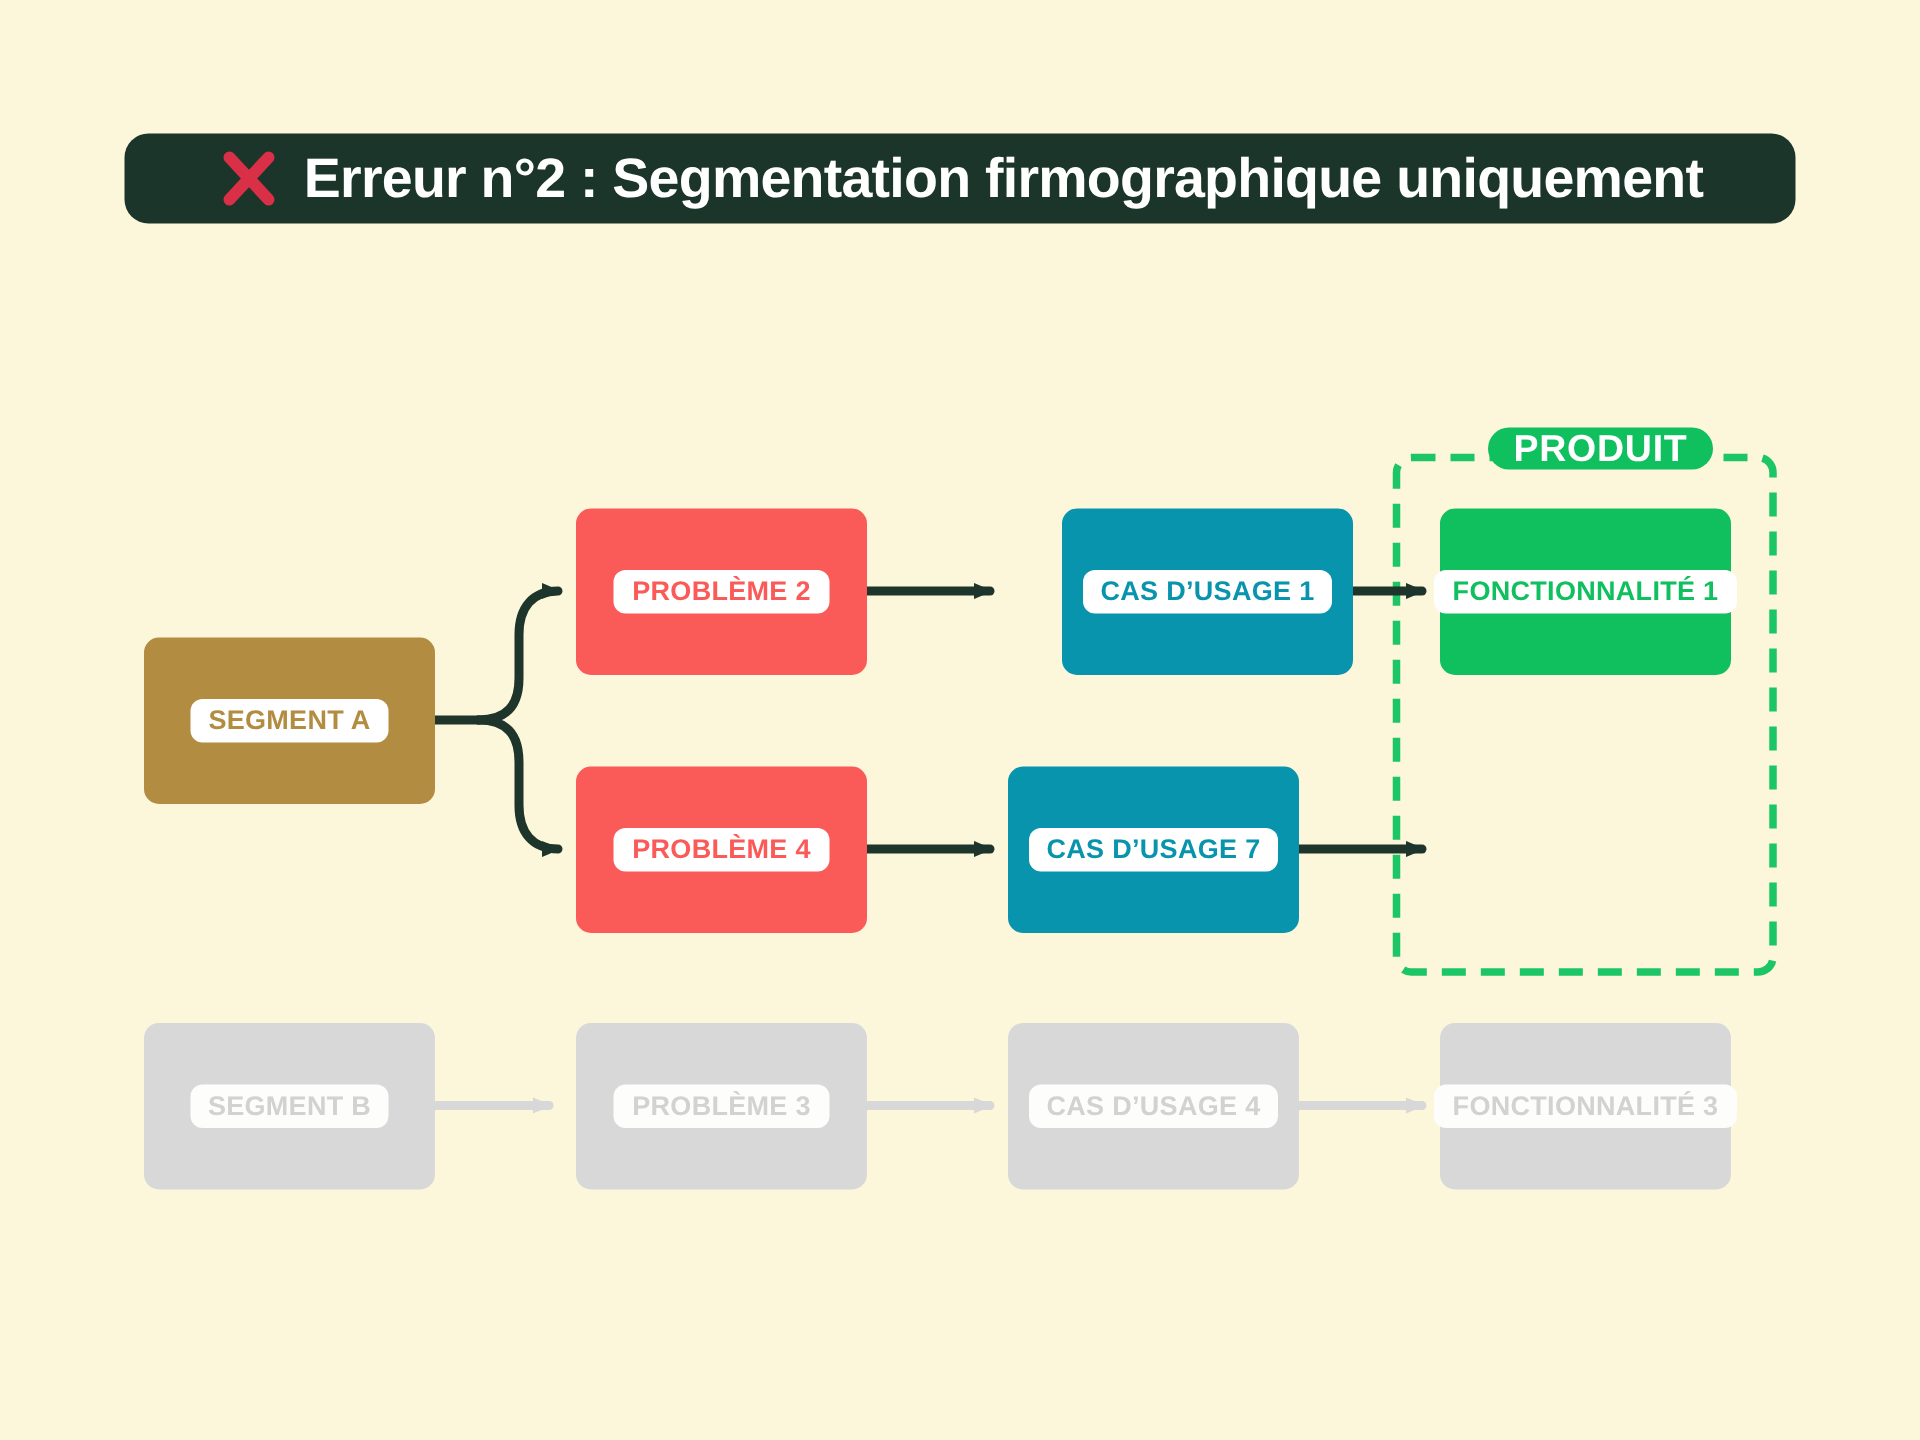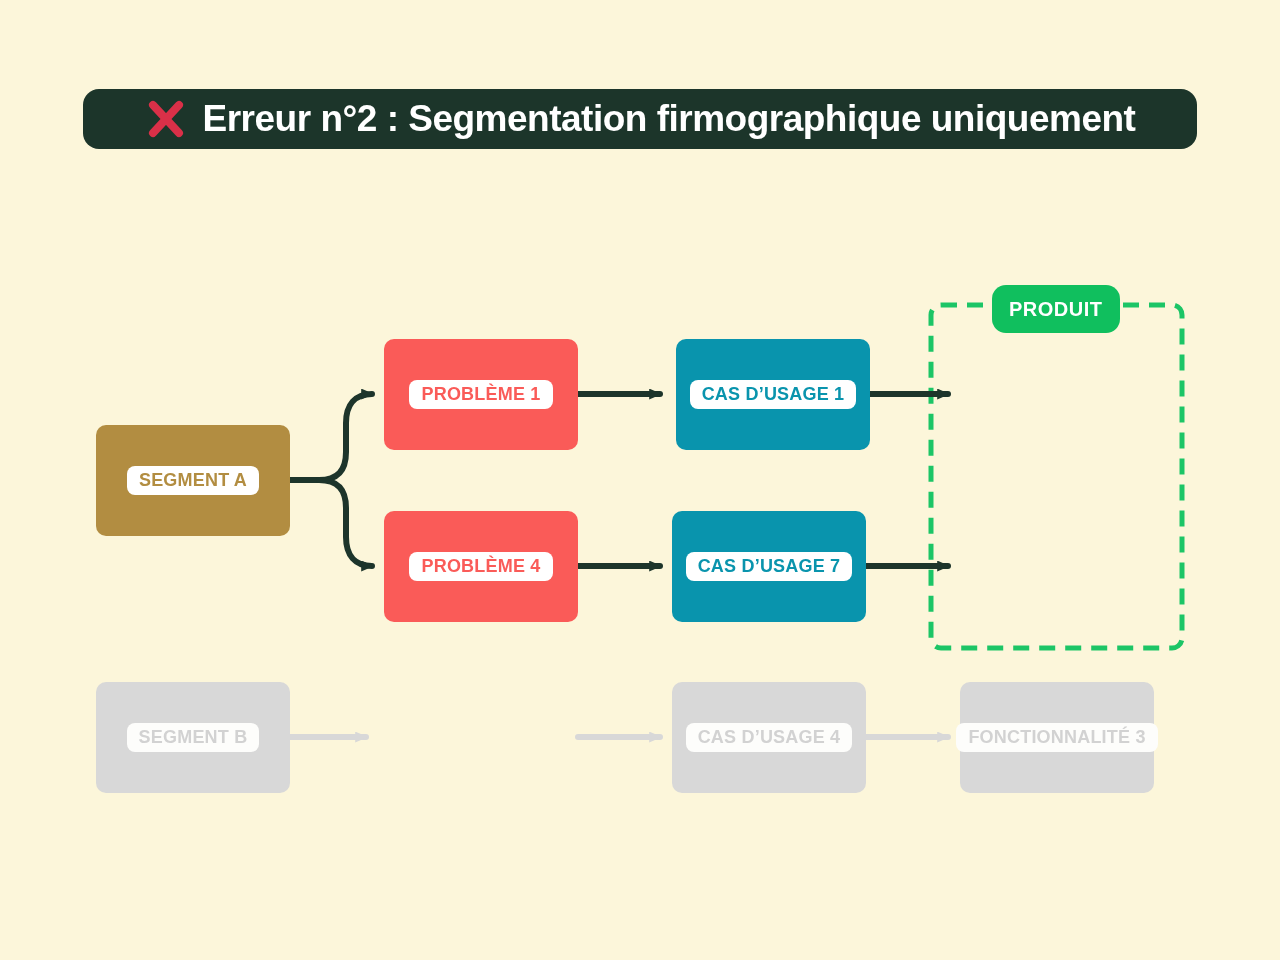--- a/index.html
+++ b/index.html
@@ -37,30 +37,30 @@
     background:#FFFFFF;border-radius:8px;padding:4px 12px;
     font-size:18px;font-weight:bold;white-space:nowrap;letter-spacing:0.2px;
   }
   .c-gold{background:var(--gold,#B28D41);} .c-gold .pill{color:var(--gold,#B28D41);}
   .c-red{background:var(--red,#FA5B58);}   .c-red .pill{color:var(--red,#FA5B58);}
   .c-teal{background:var(--teal,#0994AD);} .c-teal .pill{color:var(--teal,#0994AD);}
   .c-green{background:var(--green,#10BF5E);} .c-green .pill{color:var(--green,#10BF5E);}
   .c-gray{background:var(--gray,#D8D8D8);} .c-gray .pill{color:var(--gray-text,#D2D2D2);background:#FDFDFB;text-align:right;}
   .n-sega{left:96px;top:425px;justify-content:center;}
   .n-p1{left:384px;top:339px;}  .n-p2{left:384px;top:511px;}
-  .n-u1{left:676px;top:339px;text-align:right;}  .n-u2{left:672px;top:511px;}
+  .n-u1{left:708px;top:339px;text-align:right;}  .n-u2{left:672px;top:511px;}
   .n-f1{left:960px;top:339px;}  .n-f2{left:960px;top:511px;}
   .n-segb{left:96px;top:682px;} .n-p3{left:384px;top:682px;}
   .n-u3{left:672px;top:682px;}  .n-f3{left:960px;top:682px;}
   
   .produit-tag{
-    position:absolute;left:992px;top:285px;height:48px;box-sizing:border-box;
+    position:absolute;left:992px;top:285px;height:28px;box-sizing:border-box;
     background:var(--green,#10BF5E);color:#FFFFFF;border-radius:14px;
     display:flex;align-items:center;justify-content:center;
-    padding:0 17px;font-size:20px;font-weight:bold;letter-spacing:0.5px;
+    padding:0 17px;font-size:25px;font-weight:bold;letter-spacing:0.5px;
   }
 </style>
 </head>
 <body>
 
 <div class="canvas">
 
   <div class="title-bar">
     <svg class="cross" viewBox="0 0 42 42" aria-hidden="true">
       <line x1="8" y1="7" x2="34" y2="35"></line>
@@ -95,33 +95,39 @@
     <path class="link-gray" marker-end="url(#mGray)" d="M578,737 H660"></path>
     <path class="link-gray" marker-end="url(#mGray)" d="M866,737 H948"></path>
   </svg>
 
   <div class="produit-tag">PRODUIT</div>
 
   <div class="node c-gold n-sega">
     <span class="pill">SEGMENT A</span>
   </div>
   <div class="node c-red n-p1">
-    <span class="pill">PROBLÈME 1</span>
+    <span class="pill">PROBLÈME 2</span>
   </div>
   <div class="node c-red n-p2">
     <span class="pill">PROBLÈME 4</span>
   </div>
   <div class="node c-teal n-u1">
     <span class="pill">CAS D’USAGE 1</span>
   </div>
   <div class="node c-teal n-u2">
     <span class="pill">CAS D’USAGE 7</span>
   </div>
+  <div class="node c-green n-f1">
+    <span class="pill">FONCTIONNALITÉ 1</span>
+  </div>
   <div class="node c-gray n-segb">
     <span class="pill">SEGMENT B</span>
+  </div>
+  <div class="node c-gray n-p3">
+    <span class="pill">PROBLÈME 3</span>
   </div>
   <div class="node c-gray n-u3">
     <span class="pill">CAS D’USAGE 4</span>
   </div>
   <div class="node c-gray n-f3">
     <span class="pill">FONCTIONNALITÉ 3</span>
   </div>
 
 </div>
 

